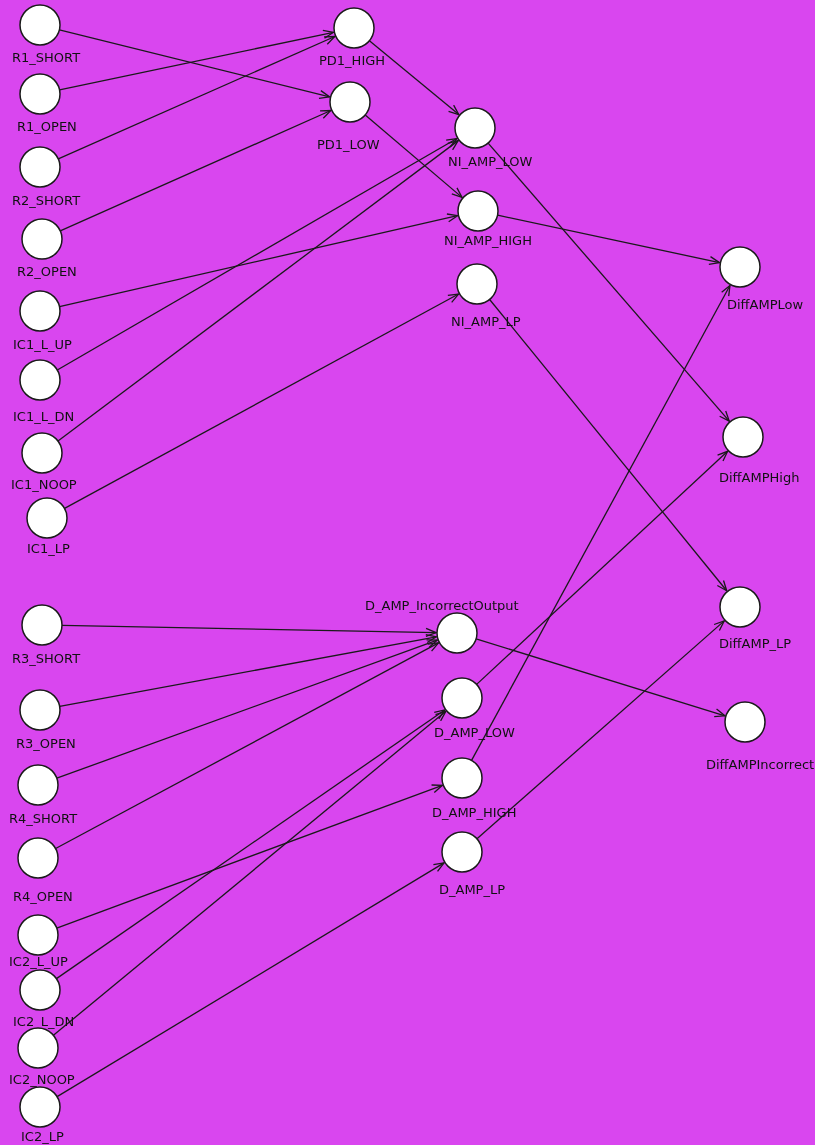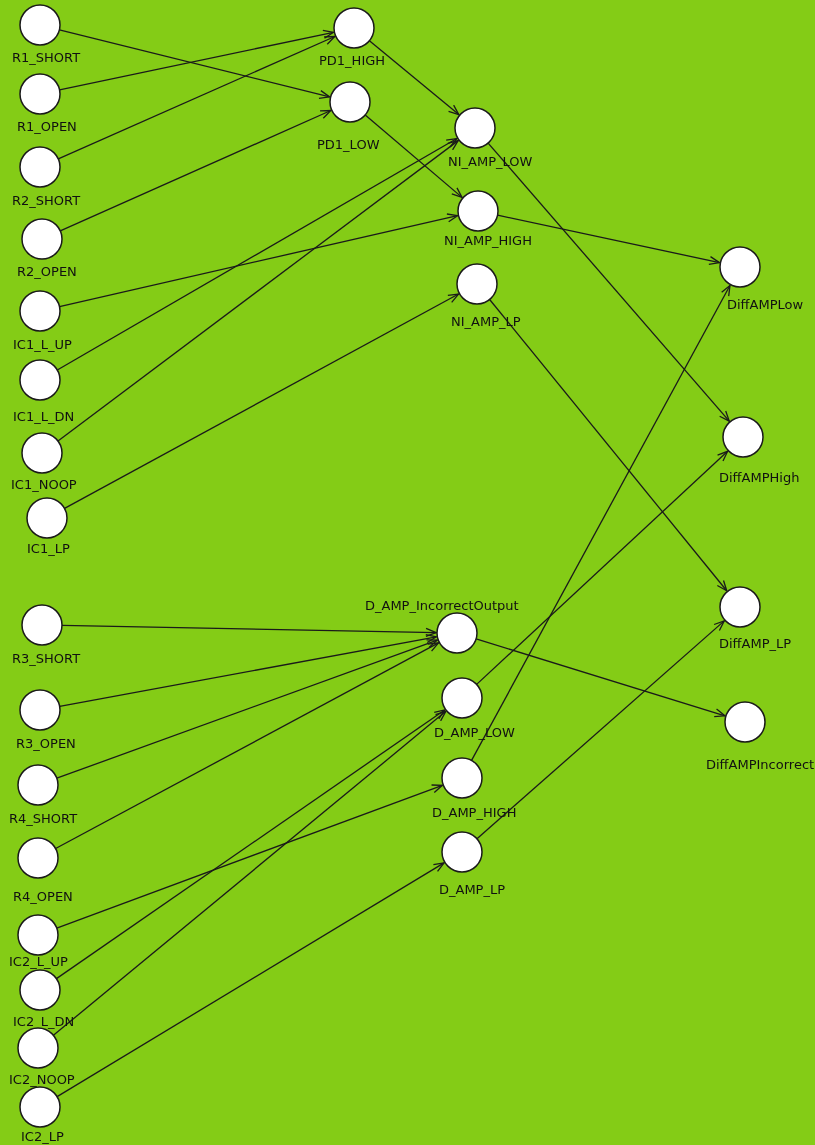--- a/index.html
+++ b/index.html
@@ -4,21 +4,21 @@
 <style>
   html, body {
     margin: 0;
     padding: 0;
     background: #ffffff;
   }
   .canvas {
     position: relative;
     width: 815px;
     height: 1145px;
-    background: #84cc16;
+    background: #d946ef;
     overflow: hidden;
   }
   svg {
     display: block;
   }
   .edge {
     stroke: #1a1a1a;
     stroke-width: 1.3;
     fill: none;
   }

